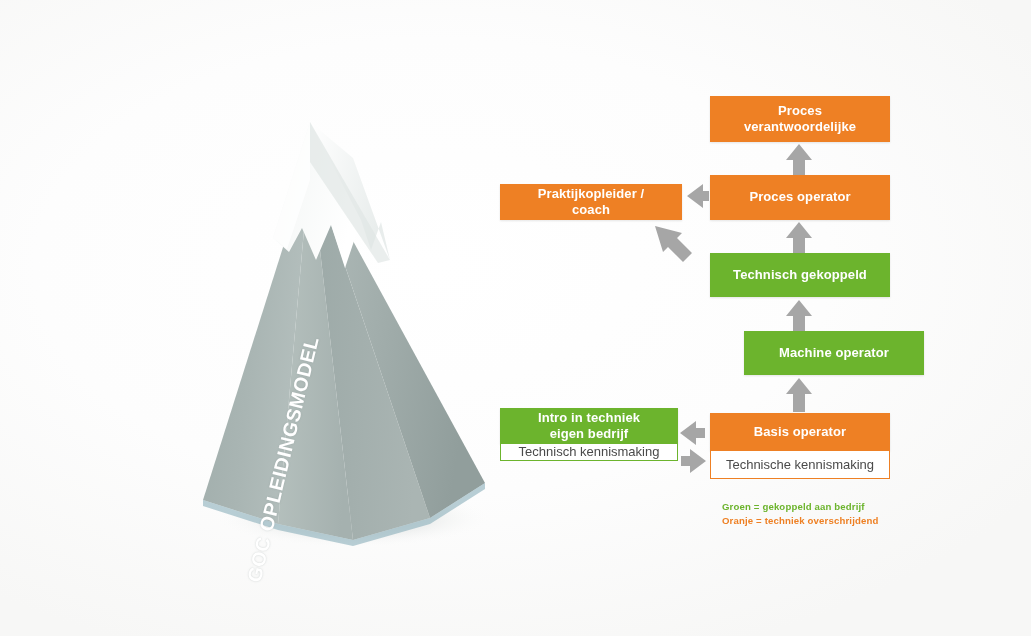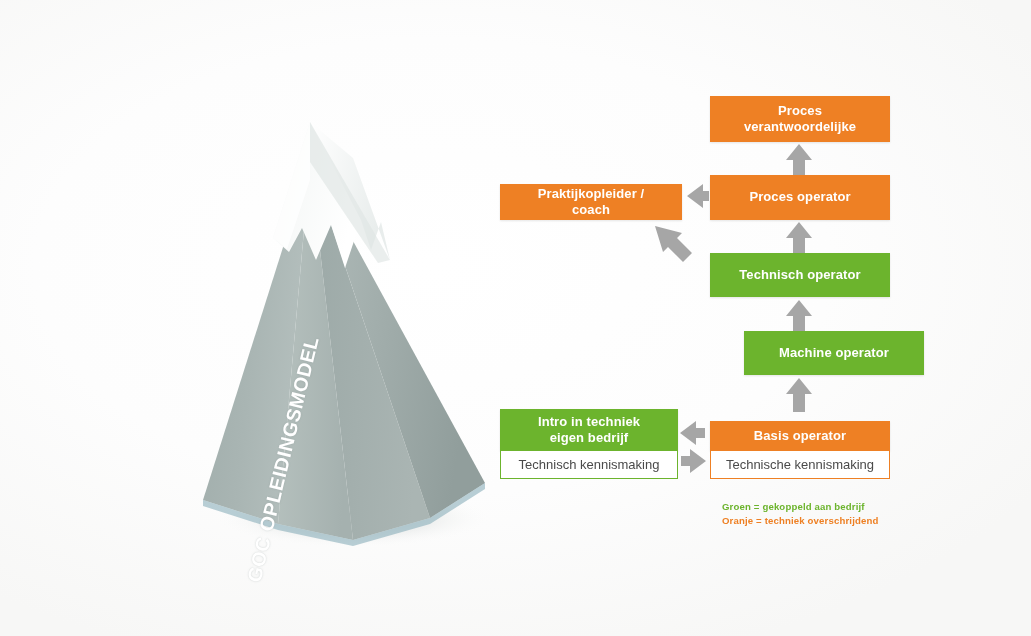--- a/index.html
+++ b/index.html
@@ -233,33 +233,33 @@
     <div class="node orange shadowed" style="left:500px; top:174px; width:182px; height:46px;">
       <div class="cap" style="height:56px;margin-top:20px;">
         <span>
           <span>Praktijkopleider /</span><br>
           <span>coach</span>
         </span>
       </div>
     </div>
 
     <div class="node green shadowed" style="left:710px; top:253px; width:180px; height:44px;">
-      <div class="cap" style="height:44px;">Technisch operator</div>
+      <div class="cap" style="height:44px;">Technisch gekoppeld</div>
     </div>
 
     <div class="node green shadowed" style="left:710px; top:331px; width:180px; height:44px;margin-left:34px;">
       <div class="cap" style="height:44px;">Machine operator</div>
     </div>
 
     <div class="node orange shadowed" style="left:710px; top:409px; width:180px; height:70px;">
-      <div class="cap" style="height:30px;">Basis operator</div>
+      <div class="cap" style="height:38px;">Basis operator</div>
       <div class="sub" style="height:28px;">Technische kennismaking</div>
     </div>
 
-    <div class="node green shadowed" style="left:500px; top:409px; width:178px; height:70px;">
+    <div class="node green shadowed" style="left:500px; top:409px; width:178px; height:52px;">
       <div class="cap" style="height:42px;">
         <span>
           <span>Intro in techniek</span><br>
           <span>eigen bedrijf</span>
         </span>
       </div>
       <div class="sub" style="height:28px;">Technisch kennismaking</div>
     </div>
 
     <div id="legend">

